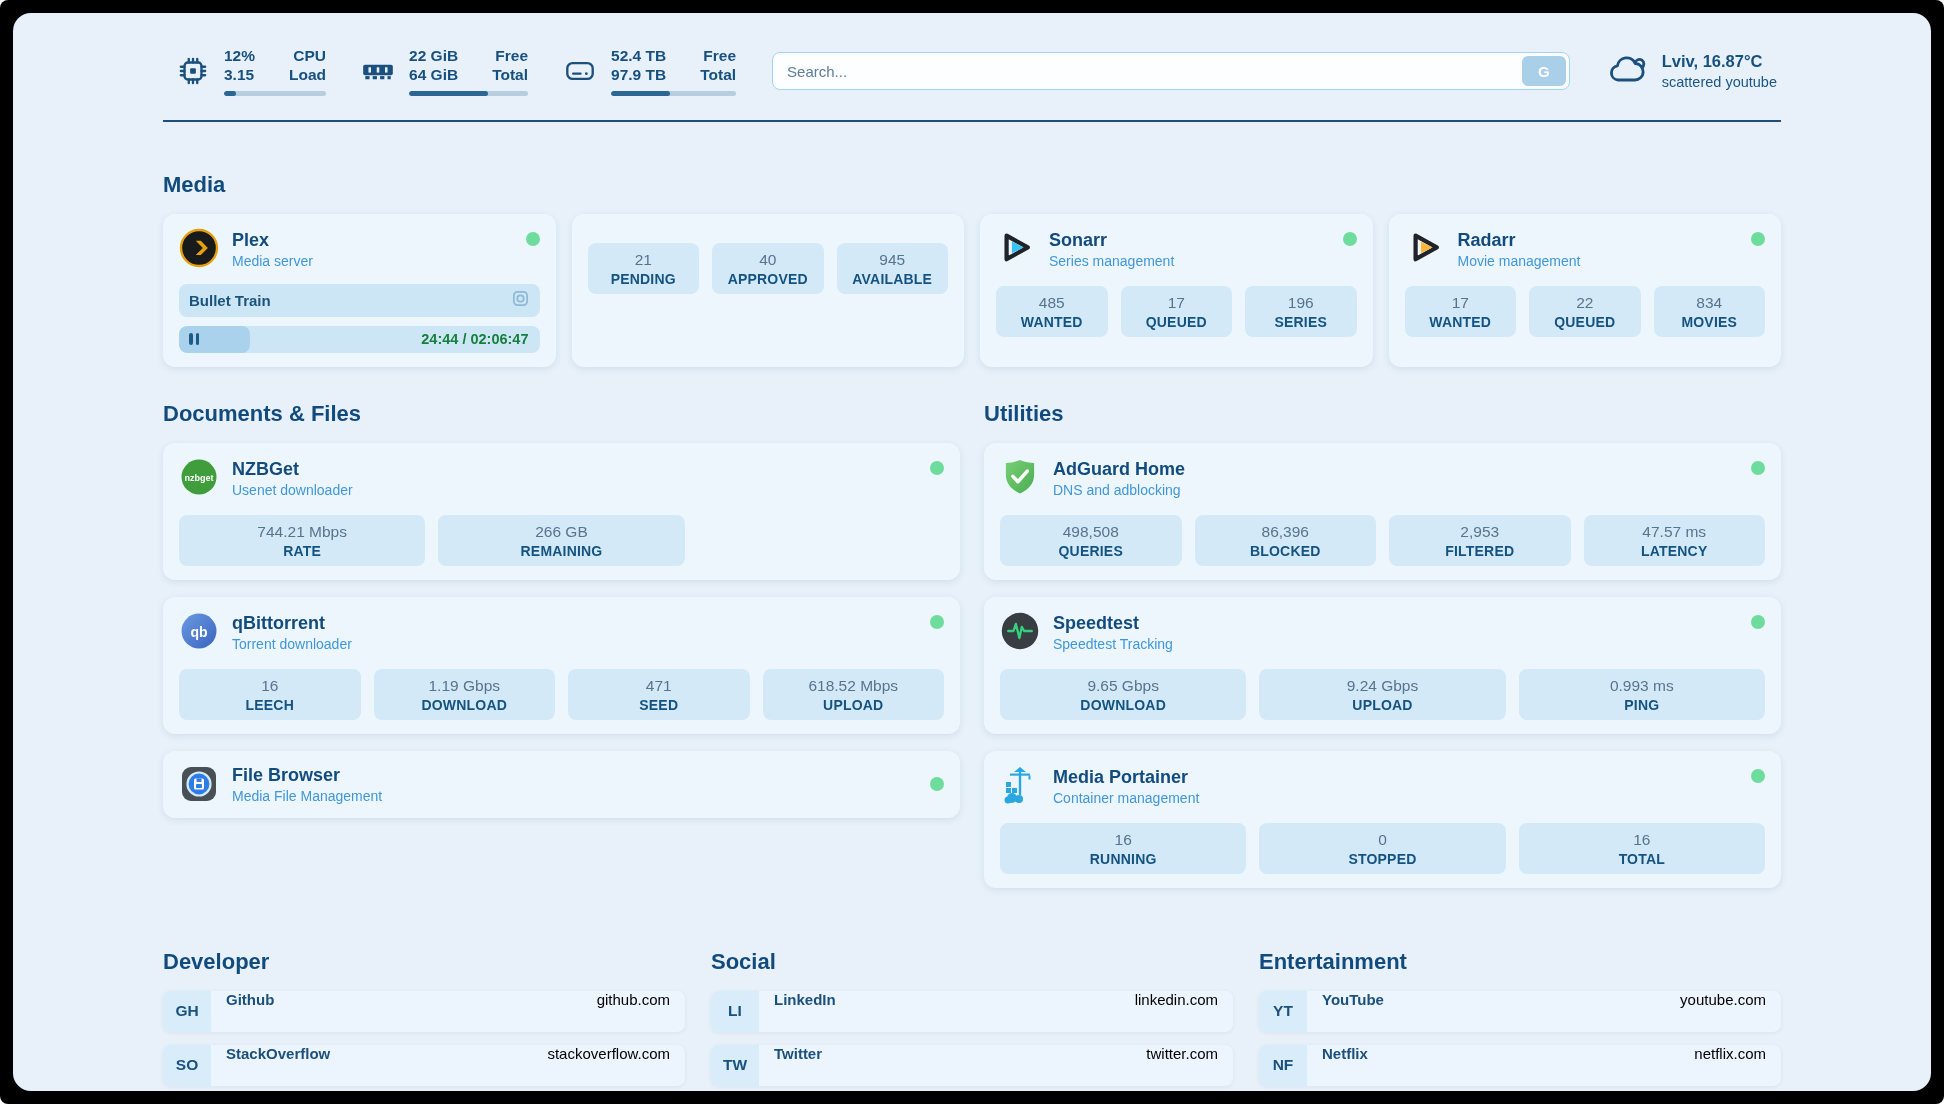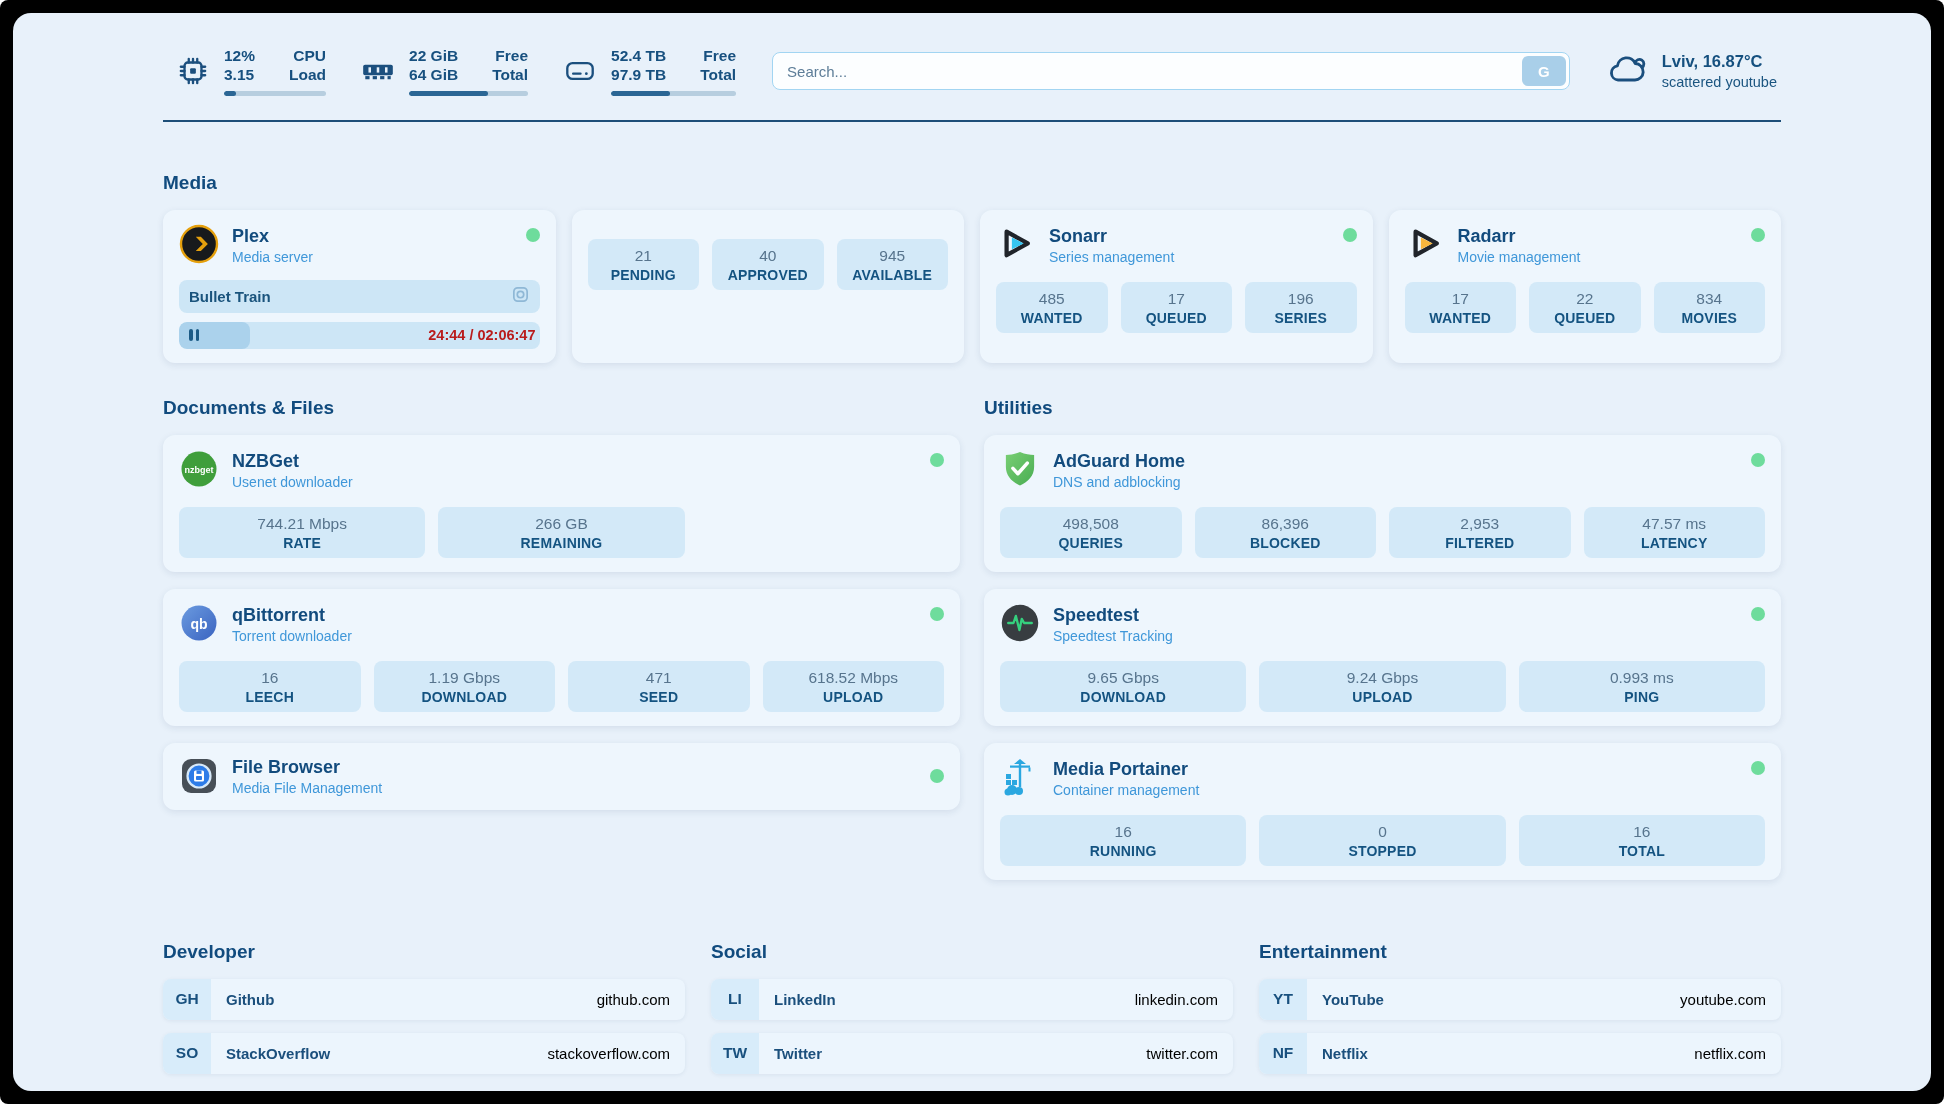--- a/index.html
+++ b/index.html
@@ -29,21 +29,21 @@
                 background:#a9cfe9; color:#ffffff; font-weight:700; font-size:15px; cursor:pointer; font-family:inherit; }
 
   .weather { display:flex; align-items:center; gap:12px; padding-right:4px; }
   .weather-text { line-height:1.3; }
   .weather-loc { font-size:16.5px; font-weight:700; color:#15507f; }
   .weather-cond { font-size:14.5px; color:#1b5580; }
 
   .divider { margin-top:24px; border-bottom:2.5px solid #1d4e78; }
 
   
-  .section-title { font-size:19px; font-weight:600; color:#114b7e; }
+  .section-title { font-size:22px; font-weight:600; color:#114b7e; }
   .media-section { margin-top:50px; }
   .cards-4 { display:grid; grid-template-columns:repeat(4,1fr); gap:16px; margin-top:16px; }
 
   .card { background:#eef6fd; border-radius:12px; padding:14px 16px; box-shadow:0 2px 7px rgba(26,62,96,.10); cursor:pointer; }
   .card-head { display:flex; align-items:flex-start; gap:13px; }
   .app-icon { flex:0 0 auto; display:flex; }
   .app-titles { line-height:1.25; padding-top:1px; }
   .app-title { font-size:18px; font-weight:700; color:#124b7d; }
   .app-subtitle { font-size:14px; color:#3f97d9; margin-top:2px; }
   .status-dot { margin-left:auto; width:14px; height:14px; border-radius:50%; background:#6edc9c; margin-top:4px; }
@@ -56,34 +56,34 @@
   .stat-label { font-size:14px; font-weight:700; color:#145381; margin-top:2px; letter-spacing:.2px; }
 
   
   .media-title-bar { margin-top:13px; background:#cde6f6; border-radius:8px; padding:5px 10px;
                      display:flex; align-items:center; justify-content:space-between; }
   .media-title-bar .np-title { font-size:15px; font-weight:700; color:#1a547d; }
   .media-progress { position:relative; margin-top:9px; background:#cde6f6; border-radius:8px; height:27px; overflow:hidden; }
   .media-progress-fill { position:absolute; left:0; top:0; bottom:0; background:#abd2ec; border-radius:8px; }
   .pause-icon { position:absolute; left:10px; top:50%; transform:translateY(-50%); display:flex; gap:3px; cursor:pointer; }
   .pause-icon i { display:block; width:3.5px; height:12px; border-radius:2px; background:#1c5b86; }
-  .media-time { position:absolute; right:4px; top:50%; transform:translateY(-50%);
-                font-size:14.5px; font-weight:700; color:#b91c1c; }
+  .media-time { position:absolute; right:11px; top:50%; transform:translateY(-50%);
+                font-size:14.5px; font-weight:700; color:#15803d; }
 
   .mid { display:grid; grid-template-columns:1fr 1fr; column-gap:24px; margin-top:34px; }
   .mid .section-title { margin-bottom:16px; }
   .mid .card { margin-bottom:17px; }
   .card.slim { padding:12px 16px; }
   .card.slim .card-head { align-items:center; }
   .card.slim .status-dot { margin-top:0; }
 
   
   .links { display:grid; grid-template-columns:repeat(3,1fr); column-gap:26px; margin-top:44px; }
   .links .section-title { margin-bottom:16px; }
-  .link-row { display:flex; align-items:center; background:#ecf5fd; border-radius:8px; overflow:hidden;
+  .link-row { display:flex; background:#ecf5fd; border-radius:8px; overflow:hidden;
               height:41px; margin-bottom:13px; box-shadow:0 1px 4px rgba(26,62,96,.08); cursor:pointer; }
   .link-badge { width:48px; align-self:stretch; background:#d8ecfa; display:flex; align-items:center; justify-content:center;
                 font-size:15.5px; font-weight:700; color:#18507e; }
   .link-name { margin-left:15px; font-size:15px; font-weight:700; color:#1b4f7c; }
   .link-url { margin-left:auto; margin-right:15px; font-size:15px; color:#000000; }
 </style>
 </head>
 <body>
 
 <div class="frame">

